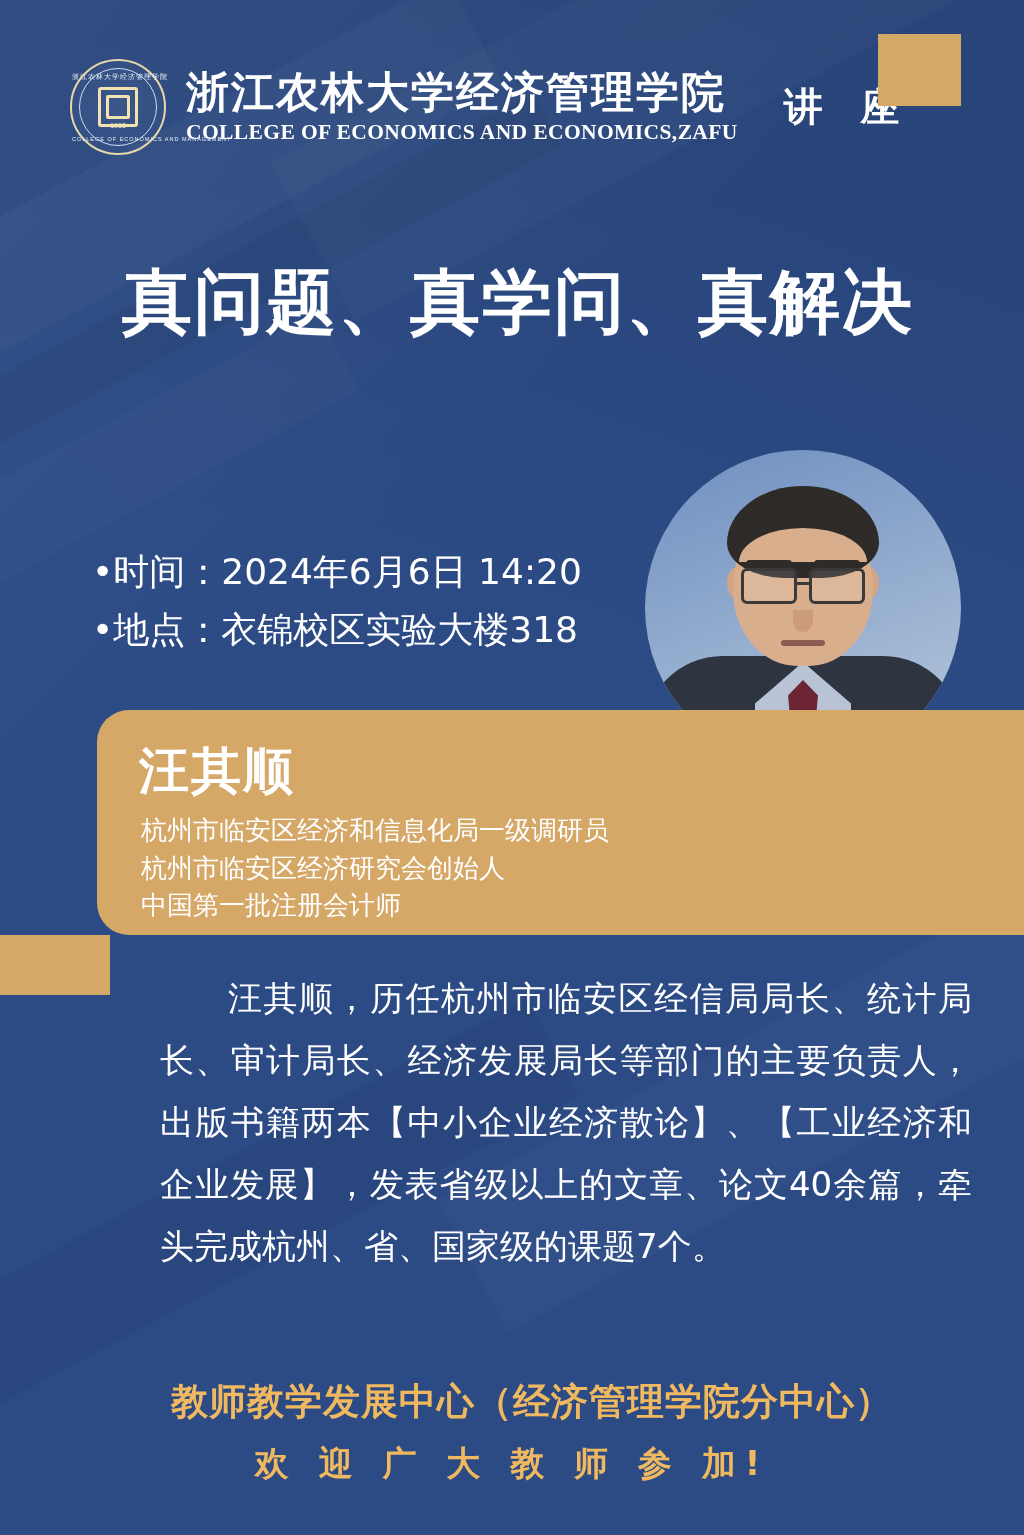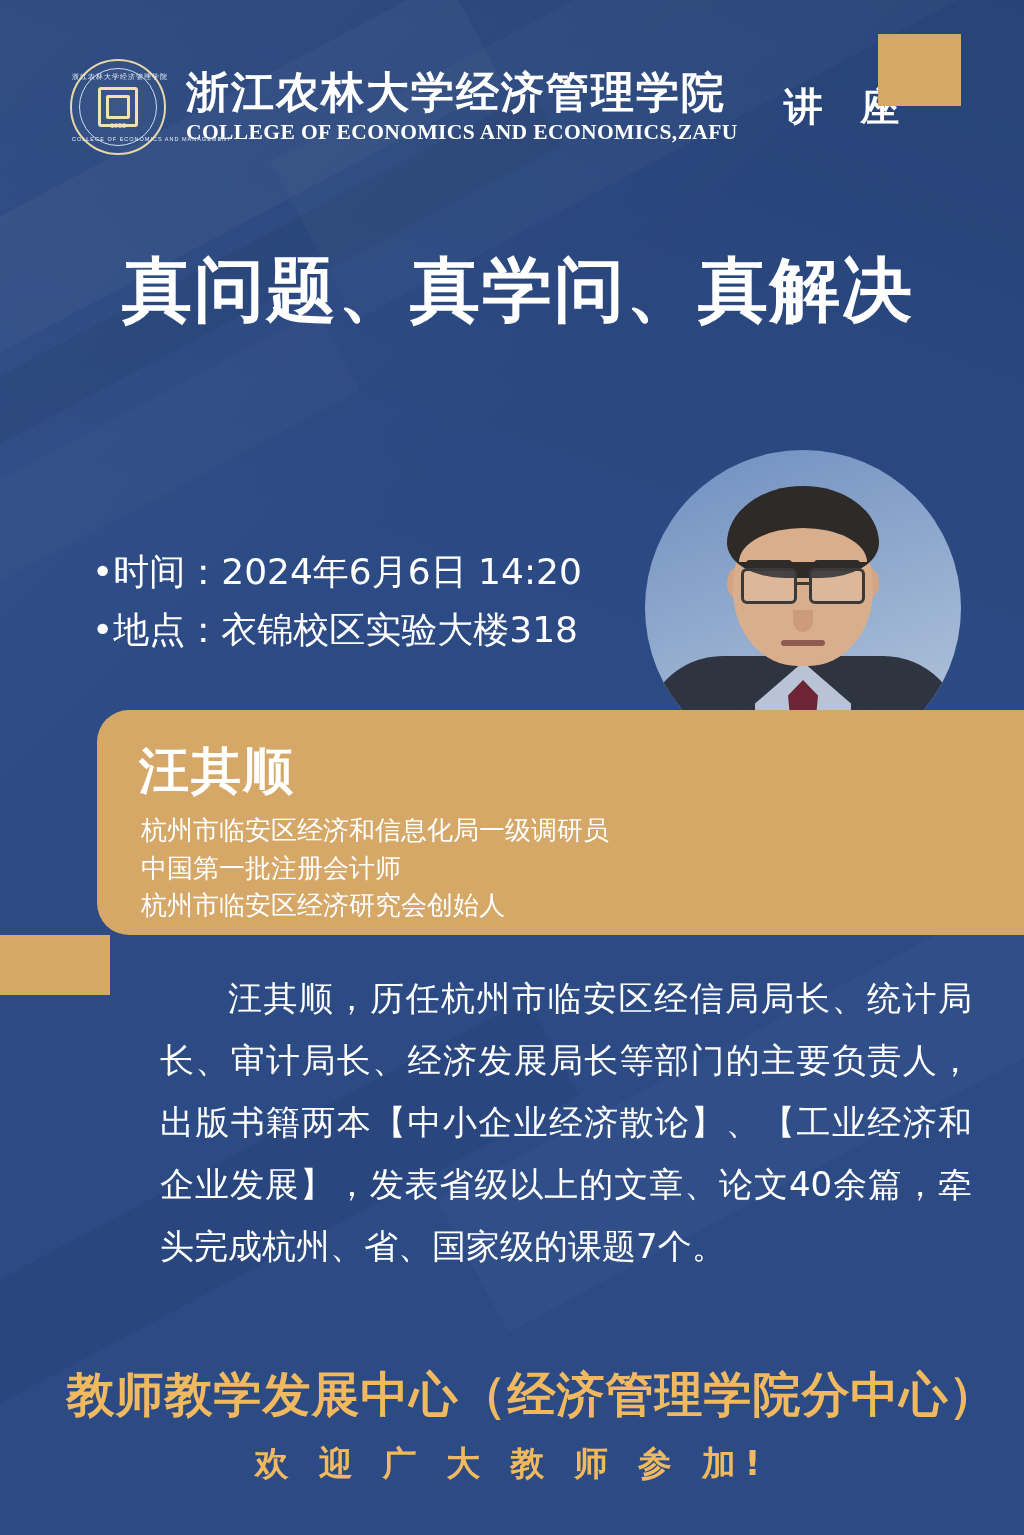--- a/index.html
+++ b/index.html
@@ -125,21 +125,21 @@
     right: 63px;
     top: 34px;
     width: 83px;
     height: 72px;
     background: #d6a868;
   }
 
   
   .main-title {
     position: absolute;
-    top: 244px;
+    top: 256px;
     left: 0; right: 0;
     text-align: center;
     color: #ffffff;
     font-family: "DejaVu Sans", sans-serif;
     font-size: 70px;
     font-weight: bold;
     letter-spacing: 2px;
     white-space: nowrap;
     padding-left: 12px;
   }
@@ -331,21 +331,21 @@
   .footer {
     position: absolute;
     left: 0; right: 0;
     bottom: 48px;
     text-align: center;
     color: #f0b95f;
     font-family: "DejaVu Sans", sans-serif;
     font-weight: bold;
   }
   .footer-1 {
-    font-size: 48px;
+    font-size: 37px;
     letter-spacing: 1px;
     padding-left: 40px;
   }
   .footer-2 {
     font-size: 34px;
     letter-spacing: 9px;
     margin-top: 14px;
   }
 </style>
 </head>
@@ -398,22 +398,22 @@
     <div class="p-glass-r"></div>
     <div class="p-bridge"></div>
     <div class="p-nose"></div>
     <div class="p-mouth"></div>
   </div>
 
   <div class="speaker-band">
     <div class="speaker-name">汪其顺</div>
     <div class="speaker-roles">
       <div>杭州市临安区经济和信息化局一级调研员</div>
+      <div>杭州市临安区经济研究会创始人</div>
       <div>中国第一批注册会计师</div>
-      <div>杭州市临安区经济研究会创始人</div>
     </div>
   </div>
   <div class="gold-left"></div>
 
   <div class="bio">汪其顺，历任杭州市临安区经信局局长、统计局长、审计局长、经济发展局长等部门的主要负责人，出版书籍两本【中小企业经济散论】、【工业经济和企业发展】，发表省级以上的文章、论文40余篇，牵头完成杭州、省、国家级的课题7个。</div>
 
   <div class="footer">
     <div class="footer-1">教师教学发展中心（经济管理学院分中心）</div>
     <div class="footer-2">欢 迎 广 大 教 师 参 加!</div>
   </div>

